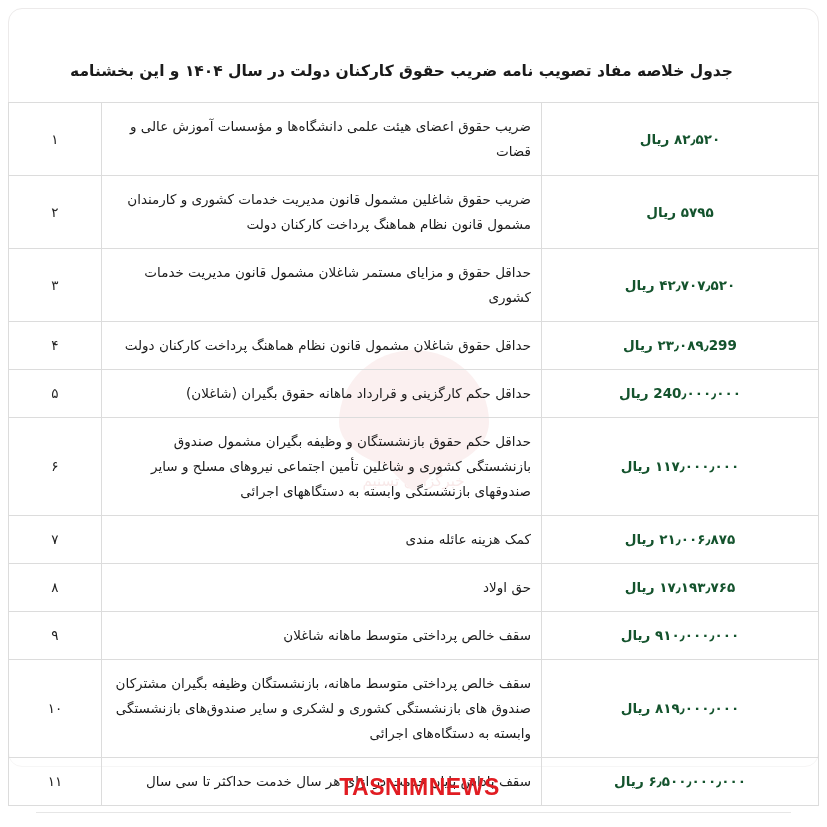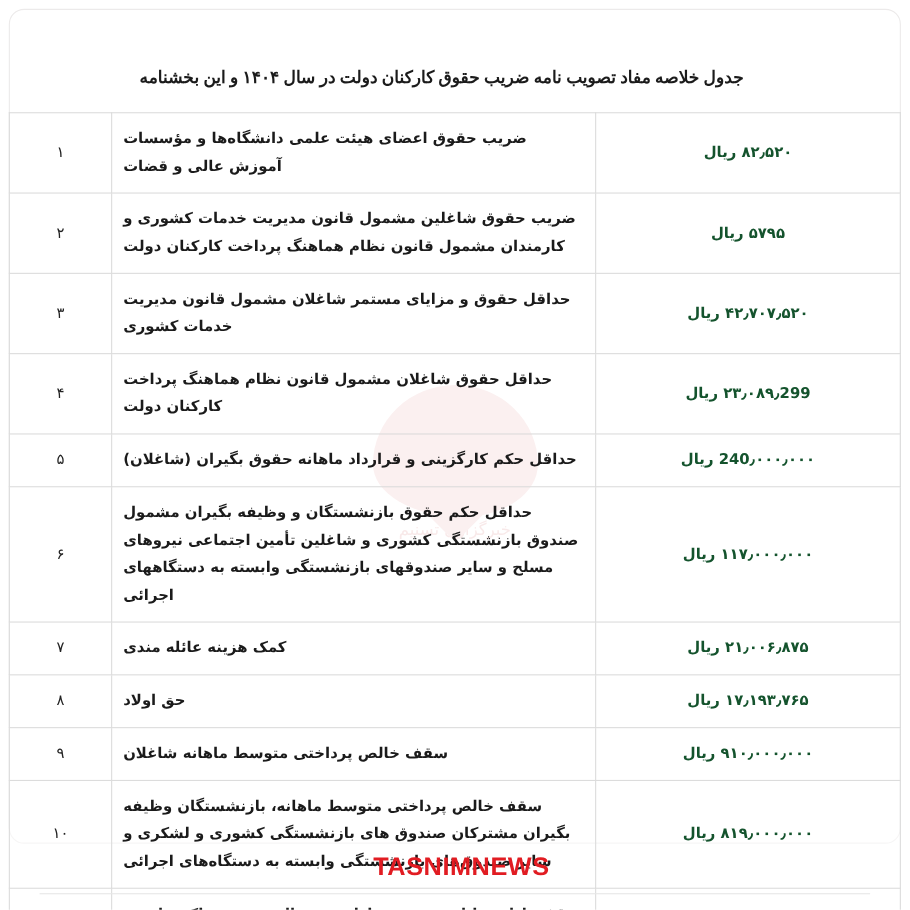--- a/index.html
+++ b/index.html
@@ -79,21 +79,20 @@
 
   .title {
     position: relative;
     z-index: 2;
     text-align: center;
     font-size: 15.5px;
     font-weight: bold;
     color: #1b1b1b;
     padding: 58px 60px 18px 36px;
     line-height: 1.7;
-    font-family: Liberation Serif, serif;
   }
 
   .table-wrap {
     position: relative;
     z-index: 2;
     padding: 0 8px;
   }
 
   table.summary {
     width: 100%;
@@ -112,22 +111,22 @@
   }
 
   td.col-num {
     width: 72px;
     text-align: center;
     font-size: 14px;
     border-left: none;
     border-right: 1px solid #dcdcdc;
   }
   td.col-desc {
-    text-align: left;
-    font-weight: bold;
+    text-align: right;
+    font-weight: normal;
     color: #1b1b1b;
   }
   td.col-amount {
     width: 256px;
     text-align: center;
     font-weight: bold;
     color: #14532d;
   }
 
   tr:first-child td { border-top: 1px solid #dcdcdc; }

